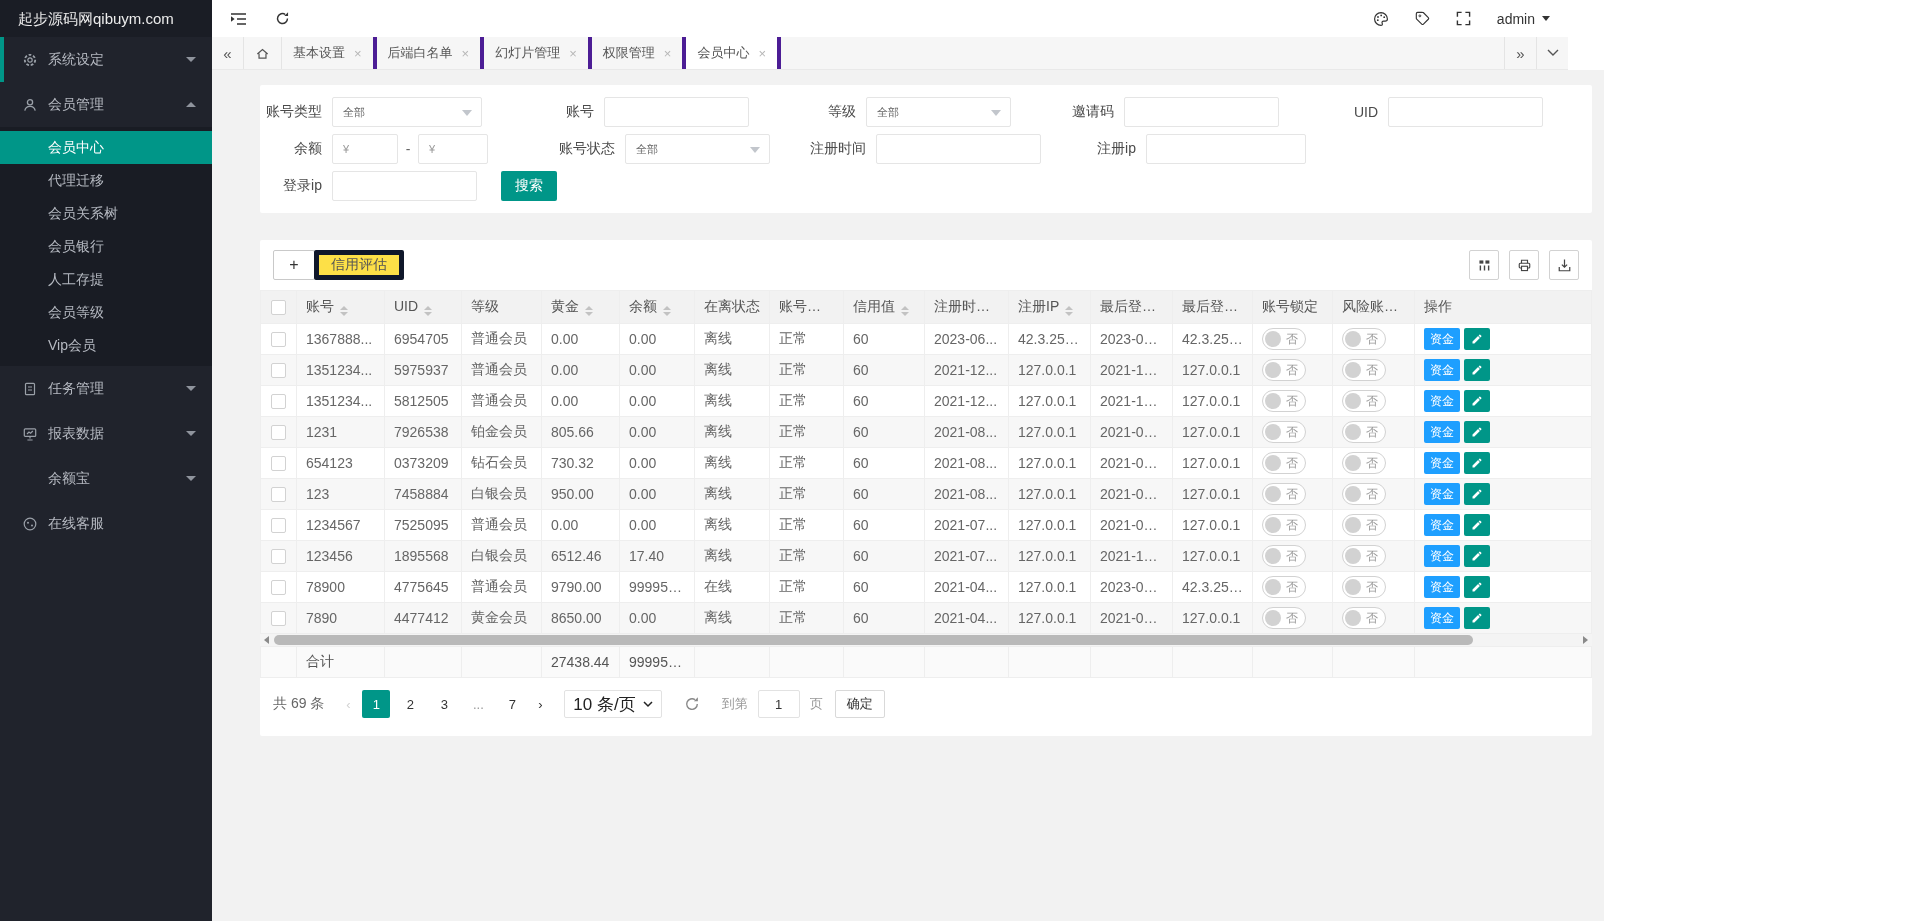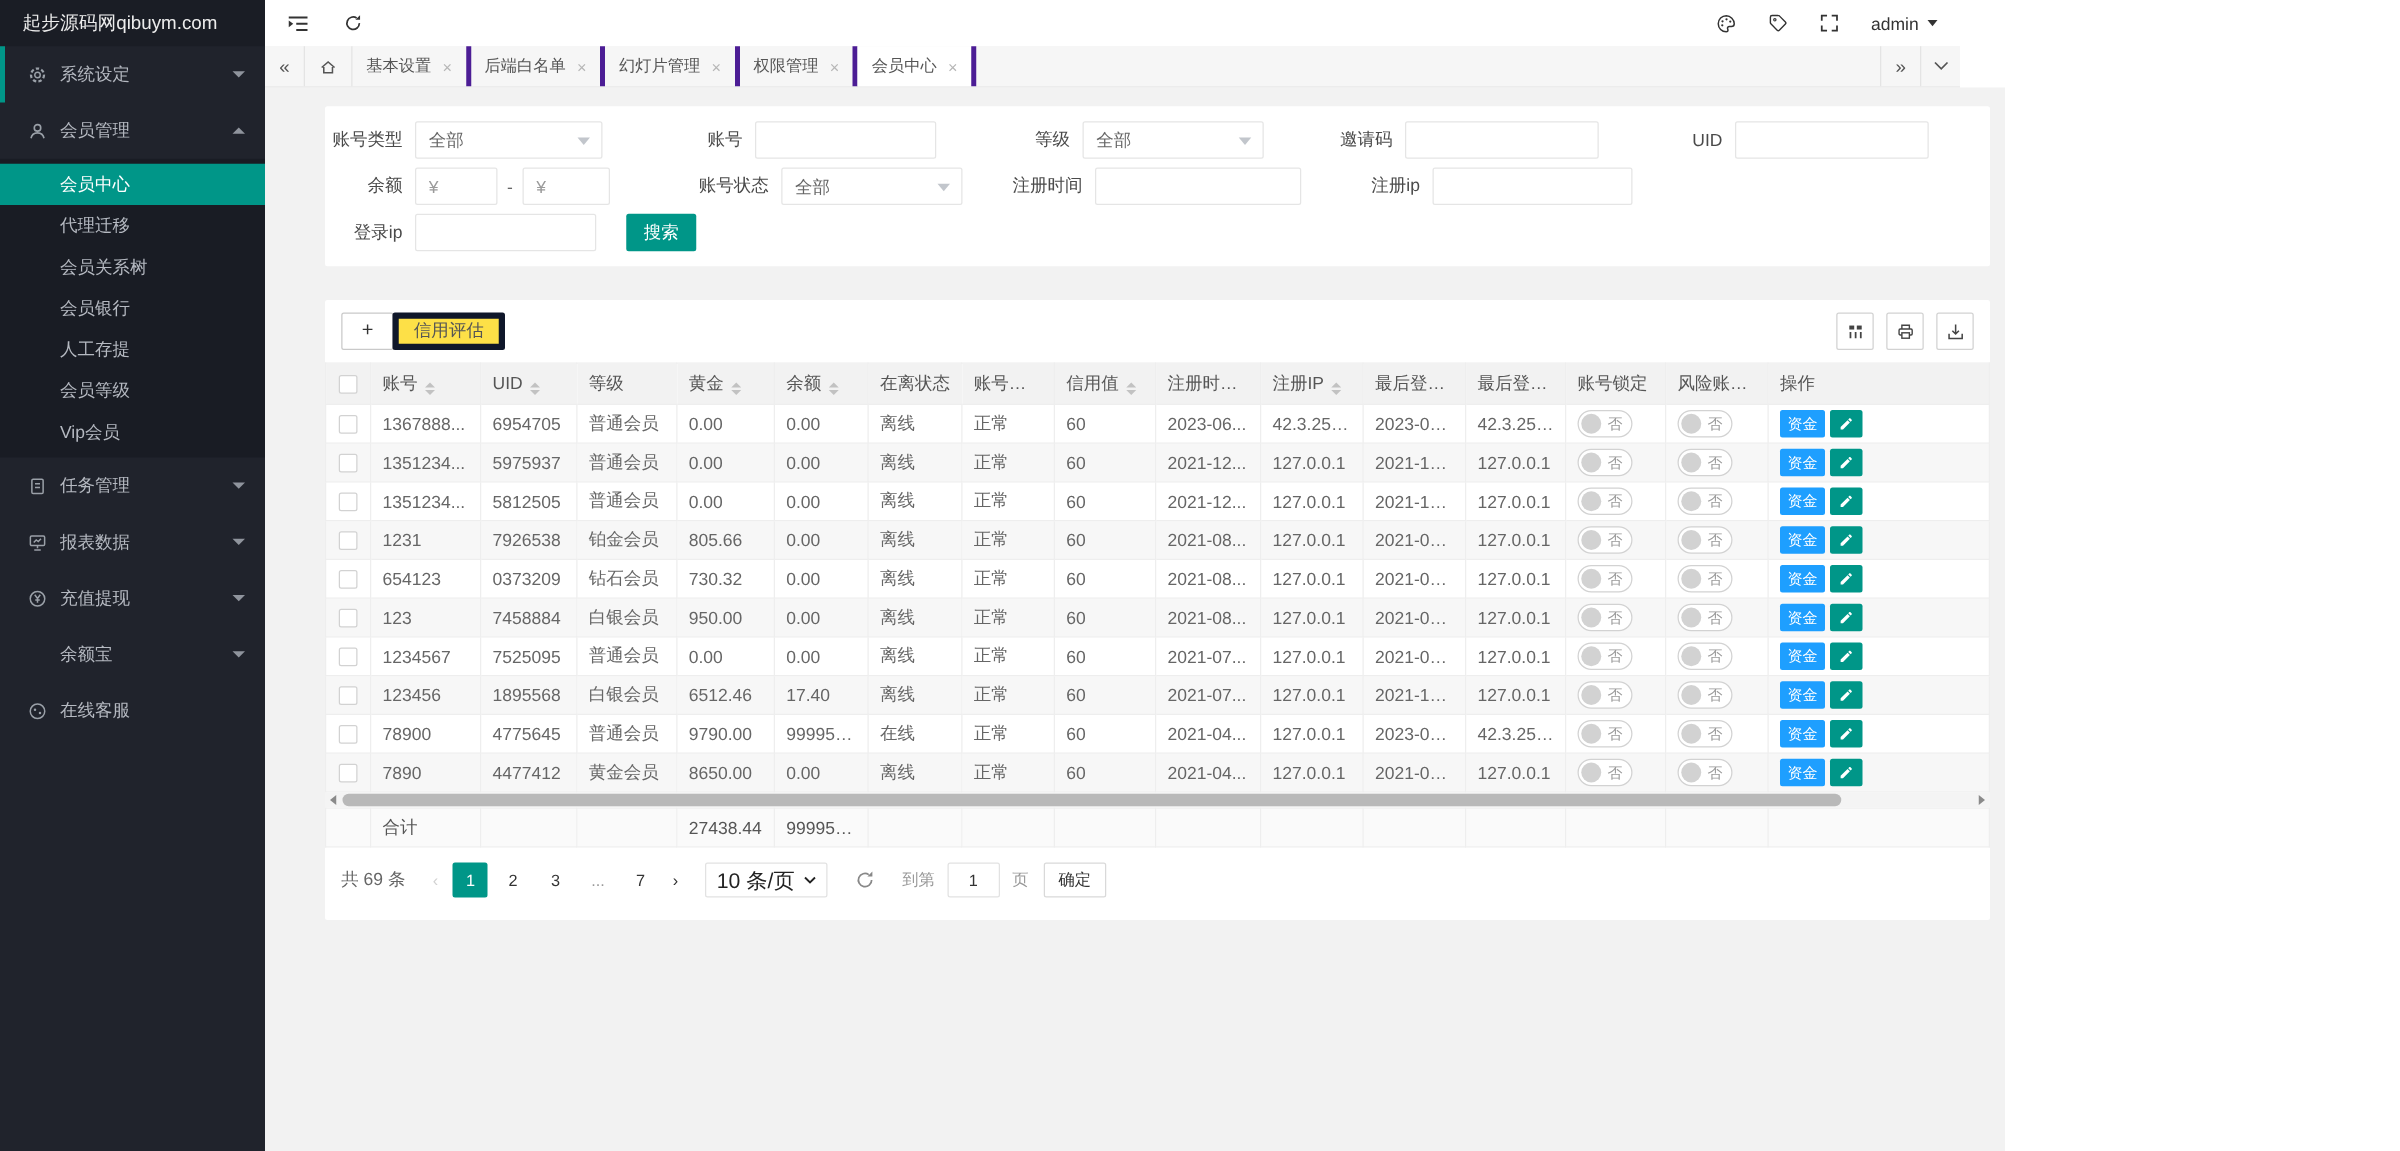--- a/index.html
+++ b/index.html
@@ -40,21 +40,21 @@
   .tab .x { color:#b6b6b6; font-size:13px; }
   .tab-spacer { flex:1; }
 
   .content { position:absolute; left:0; top:70px; width:1356px; height:851px; background:#f2f2f2; padding:15px 12px 0 12px;margin-left:36px; }
 
   
   .filter-card { background:#fff; border-radius:2px; padding:12px 0; }
   .f-row { display:flex; align-items:center; height:30px; margin-bottom:7px; }
   .f-row:last-child { margin-bottom:0; }
   .f-label { font-size:14px; color:#4a4a4a; text-align:right; padding-right:10px; white-space:nowrap; }
-  .ctl { height:30px; border:1px solid #e5e5e5; border-radius:2px; background:#fff; font-size:14px; color:#666; }
+  .ctl { height:30px; border:1px solid #e5e5e5; border-radius:2px; background:#fff; font-size:11px; color:#666; }
   .sel { position:relative; line-height:28px; padding:0 24px 0 10px; cursor:pointer; }
   .sel .sel-caret { position:absolute; right:9px; top:12px; width:0; height:0; border:5px solid transparent; border-top:6px solid #c2c6cc; }
   input.ctl { padding:0 10px; outline:none; }
   input.ctl::placeholder { color:#9b9b9b; }
   .dash { width:20px; text-align:center; color:#666; font-size:14px; }
   .search-btn { width:56px; height:30px; margin-left:24px; background:#009688; color:#fff; border:none; border-radius:2px; font-size:14px; cursor:pointer; }
 
   
   .table-card { background:#fff; border-radius:2px; margin-top:27px; padding-top:10px; }
   .t-toolbar { display:flex; align-items:center; margin:0 13px 10px 13px; }
@@ -152,30 +152,20 @@
           <span class="caret down"></span>
         </div>
         <div class="nav-item">
           <span class="nav-icon">
             <svg width="16" height="16" viewBox="0 0 16 16" fill="none" stroke="#9aa0a8" stroke-width="1.2">
               <rect x="2.3" y="2.8" width="11.4" height="7.6" rx="1"></rect>
               <path d="M8 10.4v2.2M5.4 14h5.2M5 8l2-2 1.6 1.2L10.8 5"></path>
             </svg>
           </span>
           <span class="nav-label">报表数据</span>
-          <span class="caret down"></span>
-        </div>
-        <div class="nav-item">
-          <span class="nav-icon">
-            <svg width="16" height="16" viewBox="0 0 16 16" fill="none" stroke="#9aa0a8" stroke-width="1.2">
-              <circle cx="8" cy="8" r="5.8"></circle>
-              <path d="M5.8 4.8L8 7.8l2.2-3M8 7.8v3.4M6.2 9h3.6"></path>
-            </svg>
-          </span>
-          <span class="nav-label">充值提现</span>
           <span class="caret down"></span>
         </div>
         <div class="nav-item">
           <span class="nav-icon"></span>
           <span class="nav-label">余额宝</span>
           <span class="caret down"></span>
         </div>
         <div class="nav-item">
           <span class="nav-icon">
             <svg width="16" height="16" viewBox="0 0 16 16">

